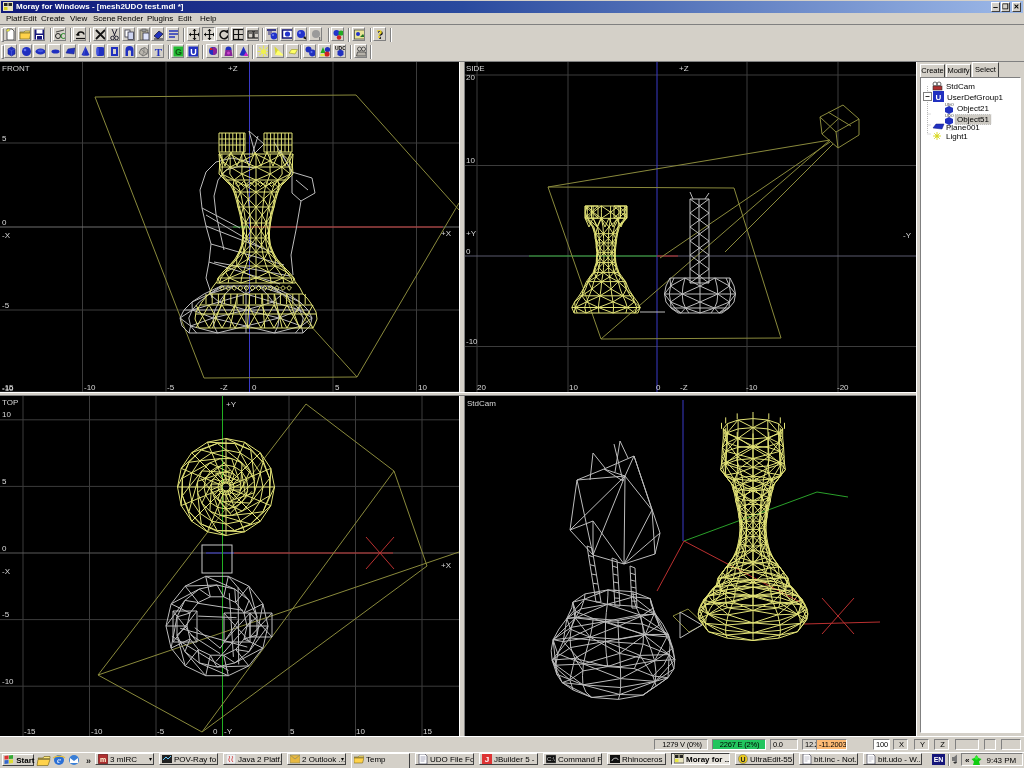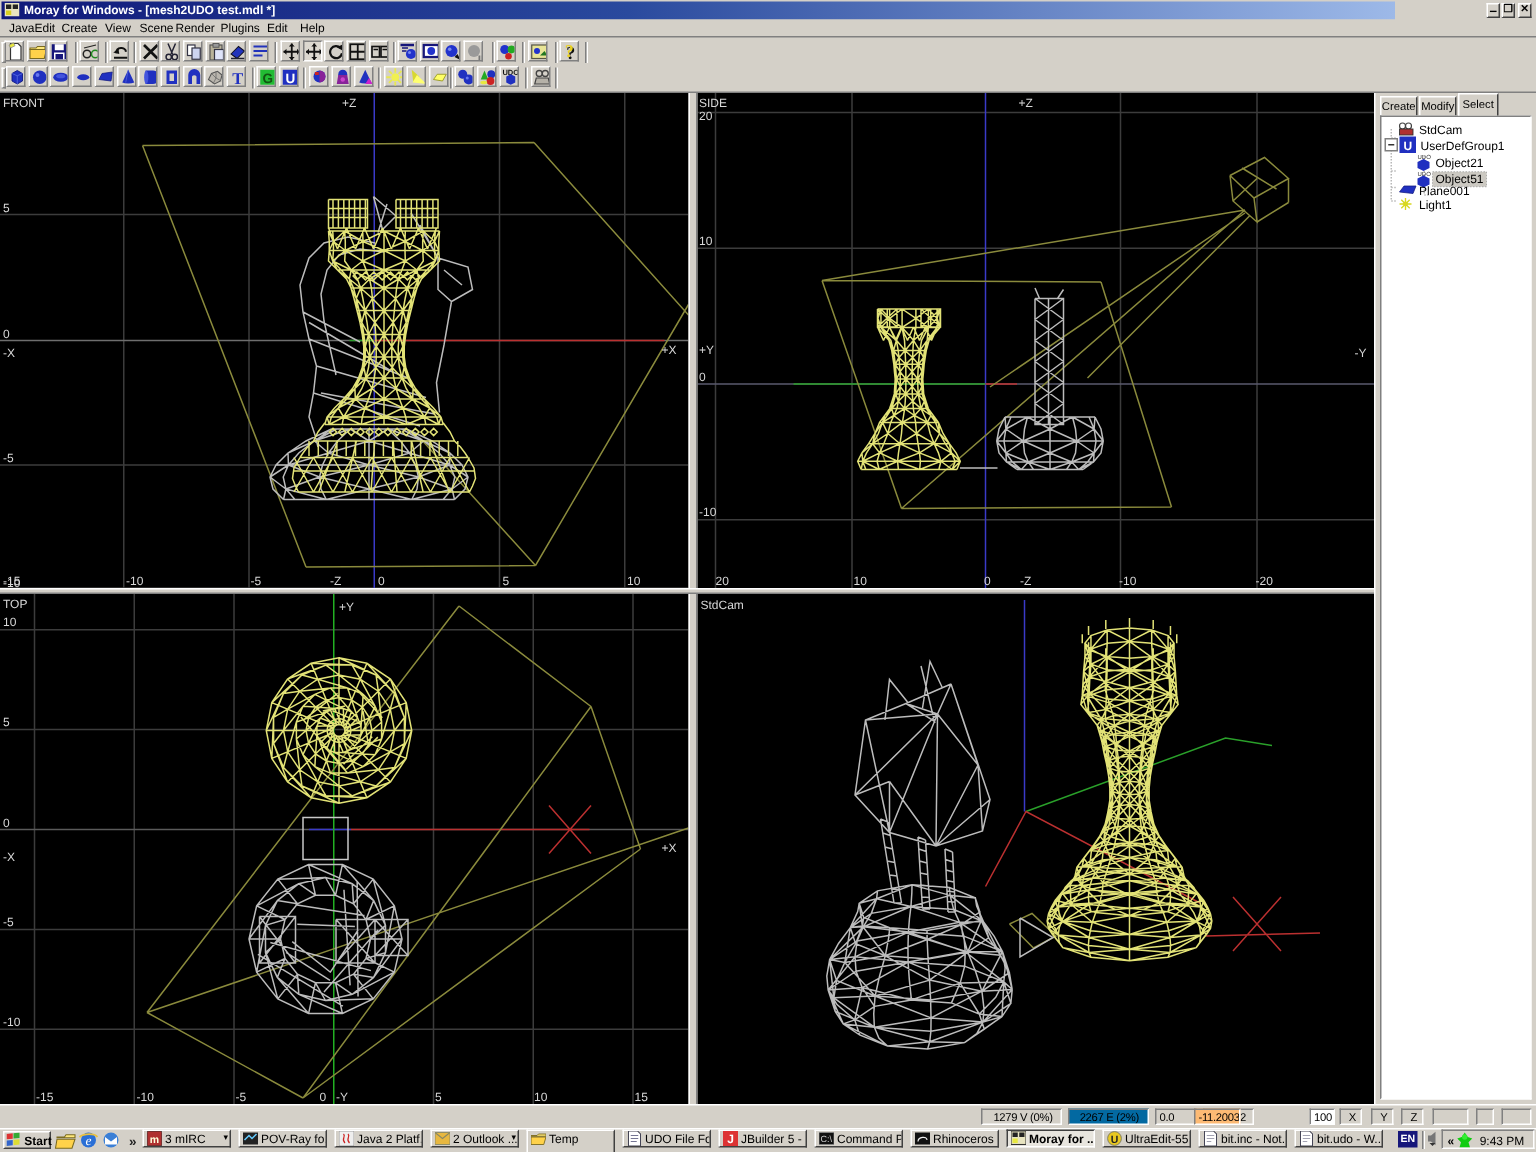--- a/index.html
+++ b/index.html
@@ -1,27 +1,27 @@
 <!DOCTYPE html>
 <html><head><meta charset="utf-8"><style>html,body{margin:0;padding:0;width:1024px;height:768px;overflow:hidden;font-family:"Liberation Sans", sans-serif;}*{box-sizing:border-box;}</style></head><body>
 <div style="position:relative;width:1024px;height:768px;background:#d4d0c8">
-    <div style="position:absolute;left:1px;top:1px;width:929px;height:12px;background:linear-gradient(90deg,#10197a 0%,#2a4a9e 45%,#9db9e8 100%)">
+    <div style="position:absolute;left:1px;top:1px;width:1022px;height:12px;background:linear-gradient(90deg,#10197a 0%,#2a4a9e 45%,#9db9e8 100%)">
       <svg width="10" height="9" viewBox="0 0 10 9" style="position:absolute;left:2px;top:1px">
         <rect x="0" y="0" width="10" height="9" fill="#e8e4c0"></rect>
         <rect x="1" y="1" width="3.5" height="3" fill="#222"></rect>
         <rect x="5.5" y="1" width="3.5" height="3" fill="#222"></rect>
         <rect x="1" y="5" width="3.5" height="3" fill="#d8d020"></rect>
       </svg>
       <span style="position:absolute;left:15px;top:1px;color:#fff;font-size:8px;font-weight:bold">Moray for Windows - [mesh2UDO test.mdl *]</span>
     </div>
     <div style="position:absolute;left:991px;top:2px;width:9px;height:10px;background:#d4d0c8;border:1px solid;border-color:#fff #404040 #404040 #fff;font-size:9px;line-height:8px;text-align:center;font-weight:bold">–</div>
     <div style="position:absolute;left:1001px;top:2px;width:9px;height:10px;background:#d4d0c8;border:1px solid;border-color:#fff #404040 #404040 #fff;font-size:7px;line-height:8px;text-align:center;font-weight:bold">❐</div>
     <div style="position:absolute;left:1012px;top:2px;width:9px;height:10px;background:#d4d0c8;border:1px solid;border-color:#fff #404040 #404040 #fff;font-size:7px;line-height:8px;text-align:center;font-weight:bold">✕</div>
     <div style="position:absolute;left:0;top:13px;width:1024px;height:12px;background:#d4d0c8;border-bottom:1px solid #808080">
-      <span style="position:absolute;left:6px;top:1px;font-size:8px">Java</span>
+      <span style="position:absolute;left:6px;top:1px;font-size:8px">Platf</span>
       <span style="position:absolute;left:23px;top:1px;font-size:8px">Edit</span>
       <span style="position:absolute;left:41px;top:1px;font-size:8px">Create</span>
       <span style="position:absolute;left:70px;top:1px;font-size:8px">View</span>
       <span style="position:absolute;left:93px;top:1px;font-size:8px">Scene</span>
       <span style="position:absolute;left:117px;top:1px;font-size:8px">Render</span>
       <span style="position:absolute;left:147px;top:1px;font-size:8px">Plugins</span>
       <span style="position:absolute;left:178px;top:1px;font-size:8px">Edit</span>
       <span style="position:absolute;left:200px;top:1px;font-size:8px">Help</span>
     </div>
     <div style="position:absolute;left:0;top:26px;width:1024px;height:36px;background:#d4d0c8;border-bottom:1px solid #808080"></div>
@@ -460,24 +460,24 @@
         <text x="25" y="52">Plane001</text>
         <g stroke="#d8d820" stroke-width="0.9">
           <circle cx="16" cy="58" r="1.6" fill="#d8d820" stroke="none"></circle>
           <path d="M16 54v8M12 58h8M13.2 55.2l5.6 5.6M18.8 55.2l-5.6 5.6"></path>
         </g>
         <text x="25" y="61">Light1</text>
       </g>
     </svg>
     <div style="position:absolute;left:0;top:736px;width:1024px;height:16px;background:#d4d0c8;border-top:1px solid #fff"></div>
     <div style="position:absolute;left:654px;top:739px;width:54px;height:11px;background:#d4d0c8;border:1px solid;border-color:#808080 #fff #fff #808080;font-size:7.5px;line-height:10px;letter-spacing:-0.2px;padding-left:2px;text-align:center;overflow:hidden">1279 V (0%)</div>
-    <div style="position:absolute;left:712px;top:739px;width:54px;height:11px;background:#0369a1;border:1px solid;border-color:#808080 #fff #fff #808080;font-size:7.5px;line-height:10px;letter-spacing:-0.2px;padding-left:1px;text-align:center;overflow:hidden">2267 E (2%)</div>
+    <div style="position:absolute;left:712px;top:739px;width:54px;height:11px;background:#22c55e;border:1px solid;border-color:#808080 #fff #fff #808080;font-size:7.5px;line-height:10px;letter-spacing:-0.2px;padding-left:1px;text-align:center;overflow:hidden">2267 E (2%)</div>
     <div style="position:absolute;left:770px;top:739px;width:28px;height:11px;background:#d4d0c8;border:1px solid;border-color:#808080 #fff #fff #808080;font-size:7.5px;line-height:10px;letter-spacing:-0.2px;padding-left:2px;text-align:left;overflow:hidden">0.0</div>
     <div style="position:absolute;left:802px;top:739px;width:34px;height:11px;background:#d4d0c8;border:1px solid;border-color:#808080 #fff #fff #808080;font-size:7.5px;line-height:10px;letter-spacing:-0.2px;padding-left:2px;text-align:left;overflow:hidden">12.2722</div>
-    <div style="position:absolute;left:796px;top:739px;width:31px;height:11px;background:#fdba74;border:1px solid;border-color:#808080 #fff #fff #808080;font-size:7.5px;line-height:10px;letter-spacing:-0.2px;padding-left:2px;text-align:right;overflow:hidden">-11.2003</div>
+    <div style="position:absolute;left:816px;top:739px;width:31px;height:11px;background:#fdba74;border:1px solid;border-color:#808080 #fff #fff #808080;font-size:7.5px;line-height:10px;letter-spacing:-0.2px;padding-left:2px;text-align:right;overflow:hidden">-11.2003</div>
     <div style="position:absolute;left:873px;top:739px;width:17px;height:11px;background:#fff;border:1px solid;border-color:#808080 #fff #fff #808080;font-size:7.5px;line-height:10px;letter-spacing:-0.2px;padding-left:2px;text-align:left;overflow:hidden">100</div>
     <div style="position:absolute;left:893px;top:739px;width:15px;height:11px;background:#d4d0c8;border:1px solid;border-color:#808080 #fff #fff #808080;font-size:7.5px;line-height:10px;letter-spacing:-0.2px;padding-left:2px;text-align:center;overflow:hidden">X</div>
     <div style="position:absolute;left:914px;top:739px;width:15px;height:11px;background:#d4d0c8;border:1px solid;border-color:#808080 #fff #fff #808080;font-size:7.5px;line-height:10px;letter-spacing:-0.2px;padding-left:2px;text-align:center;overflow:hidden">Y</div>
     <div style="position:absolute;left:934px;top:739px;width:15px;height:11px;background:#d4d0c8;border:1px solid;border-color:#808080 #fff #fff #808080;font-size:7.5px;line-height:10px;letter-spacing:-0.2px;padding-left:2px;text-align:center;overflow:hidden">Z</div>
     <div style="position:absolute;left:955px;top:739px;width:24px;height:11px;background:#d4d0c8;border:1px solid;border-color:#808080 #fff #fff #808080;font-size:7.5px;line-height:10px;letter-spacing:-0.2px;padding-left:2px;text-align:left;overflow:hidden"></div>
     <div style="position:absolute;left:984px;top:739px;width:12px;height:11px;background:#d4d0c8;border:1px solid;border-color:#808080 #fff #fff #808080;font-size:7.5px;line-height:10px;letter-spacing:-0.2px;padding-left:2px;text-align:left;overflow:hidden"></div>
     <div style="position:absolute;left:1001px;top:739px;width:20px;height:11px;background:#d4d0c8;border:1px solid;border-color:#808080 #fff #fff #808080;font-size:7.5px;line-height:10px;letter-spacing:-0.2px;padding-left:2px;text-align:left;overflow:hidden"></div>
     <div style="position:absolute;left:0;top:752px;width:1024px;height:16px;background:#d4d0c8;border-top:1px solid #fff"></div>
     <div style="position:absolute;left:2px;top:754px;width:32px;height:12px;background:#d4d0c8;border:1px solid;border-color:#fff #404040 #404040 #fff;font-size:8px;font-weight:bold;line-height:11px;white-space:nowrap"><svg width="10" height="10" viewBox="0 0 10 10" style="vertical-align:-2px;margin-left:1px">
         <rect x="0.5" y="1" width="4" height="3.6" fill="#d33" transform="skewY(-6)"></rect>

